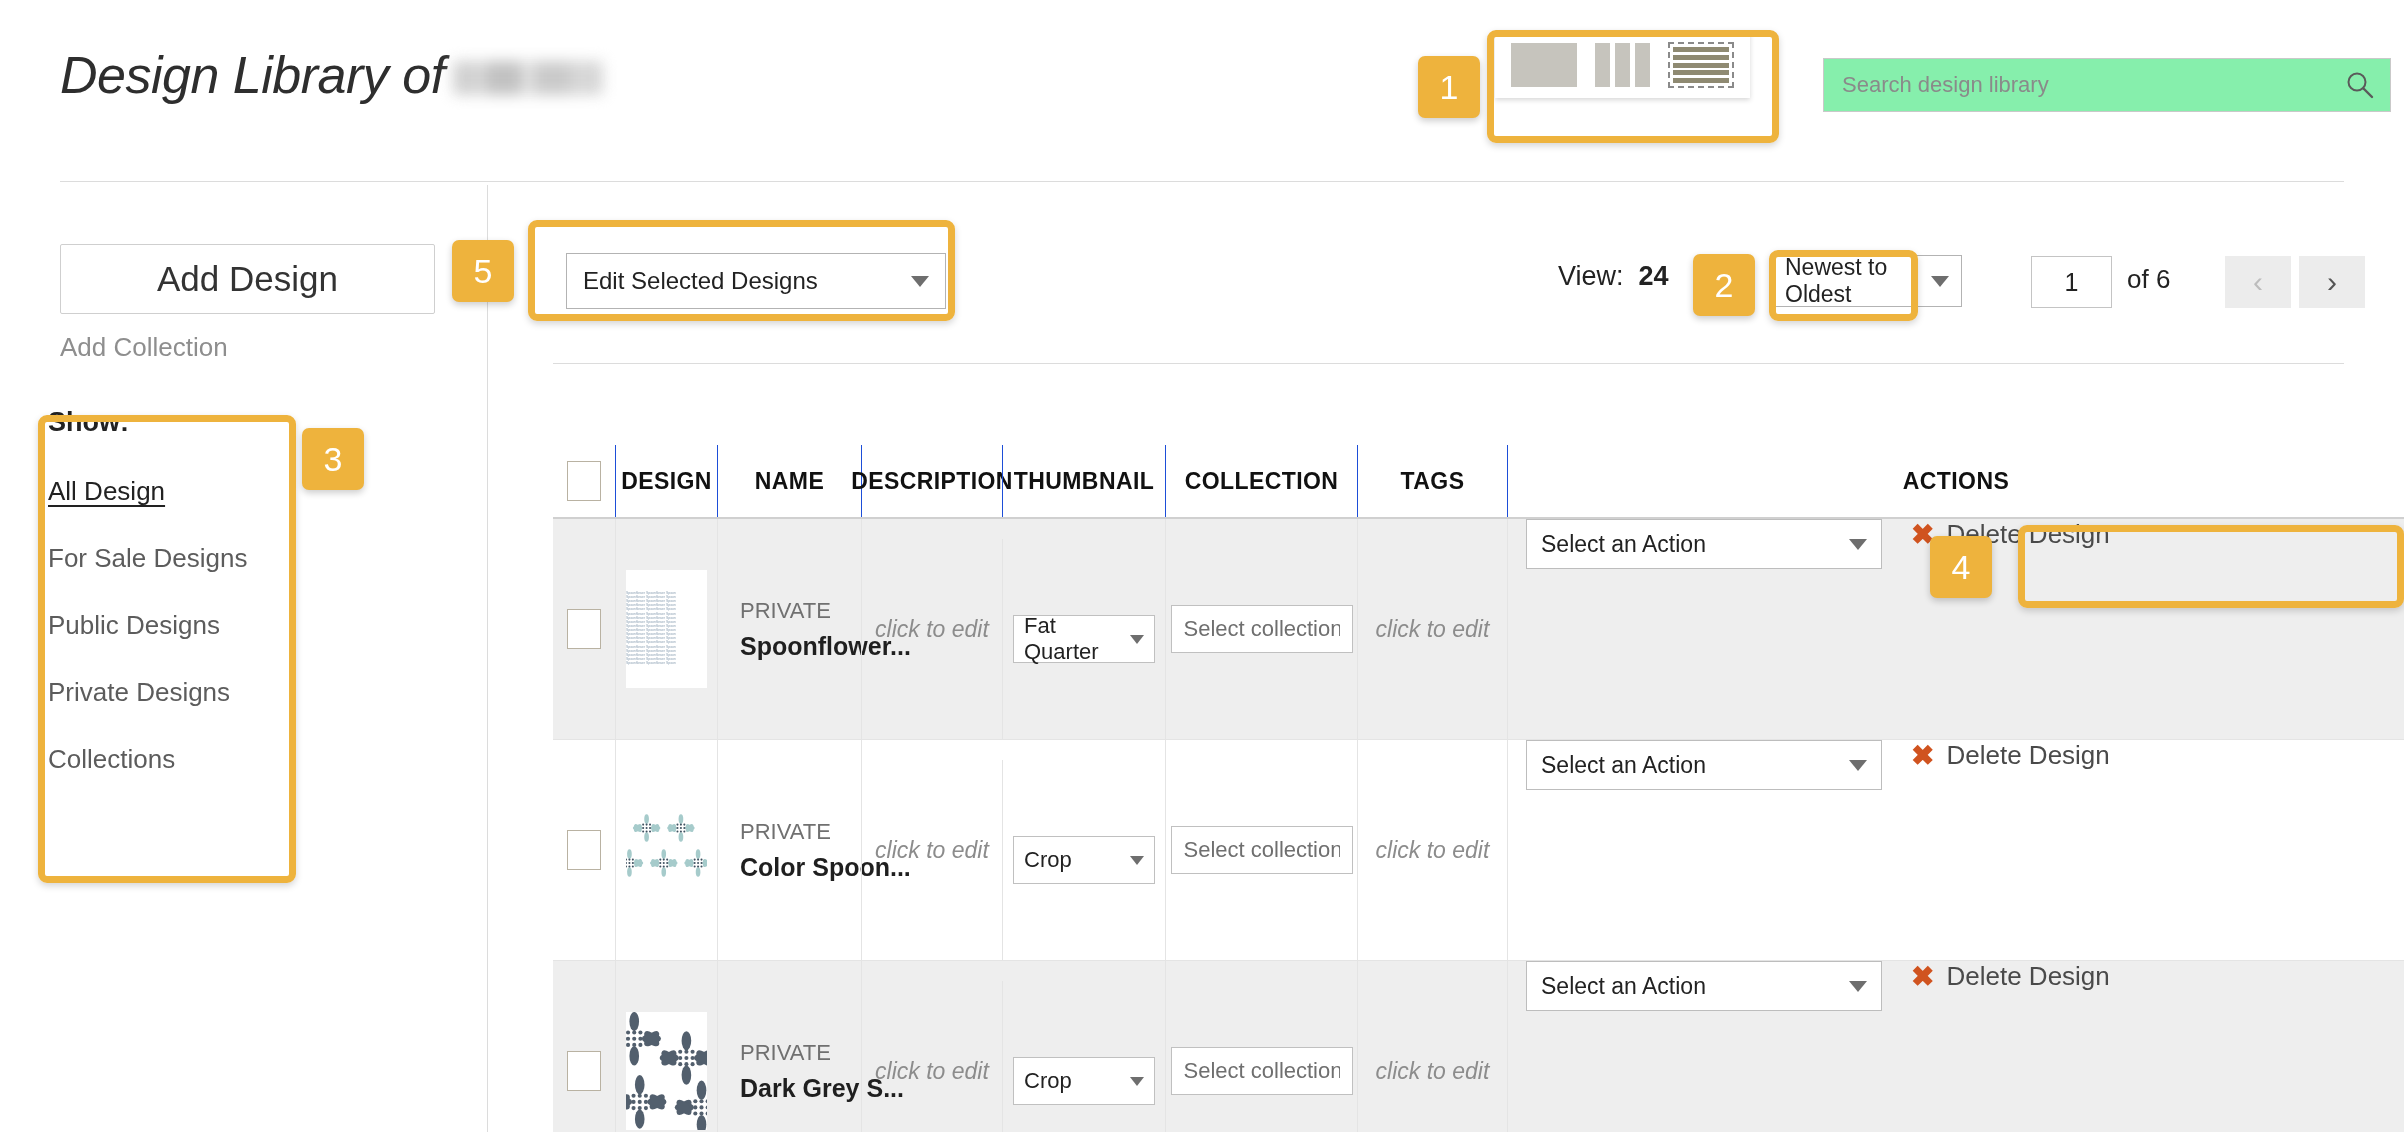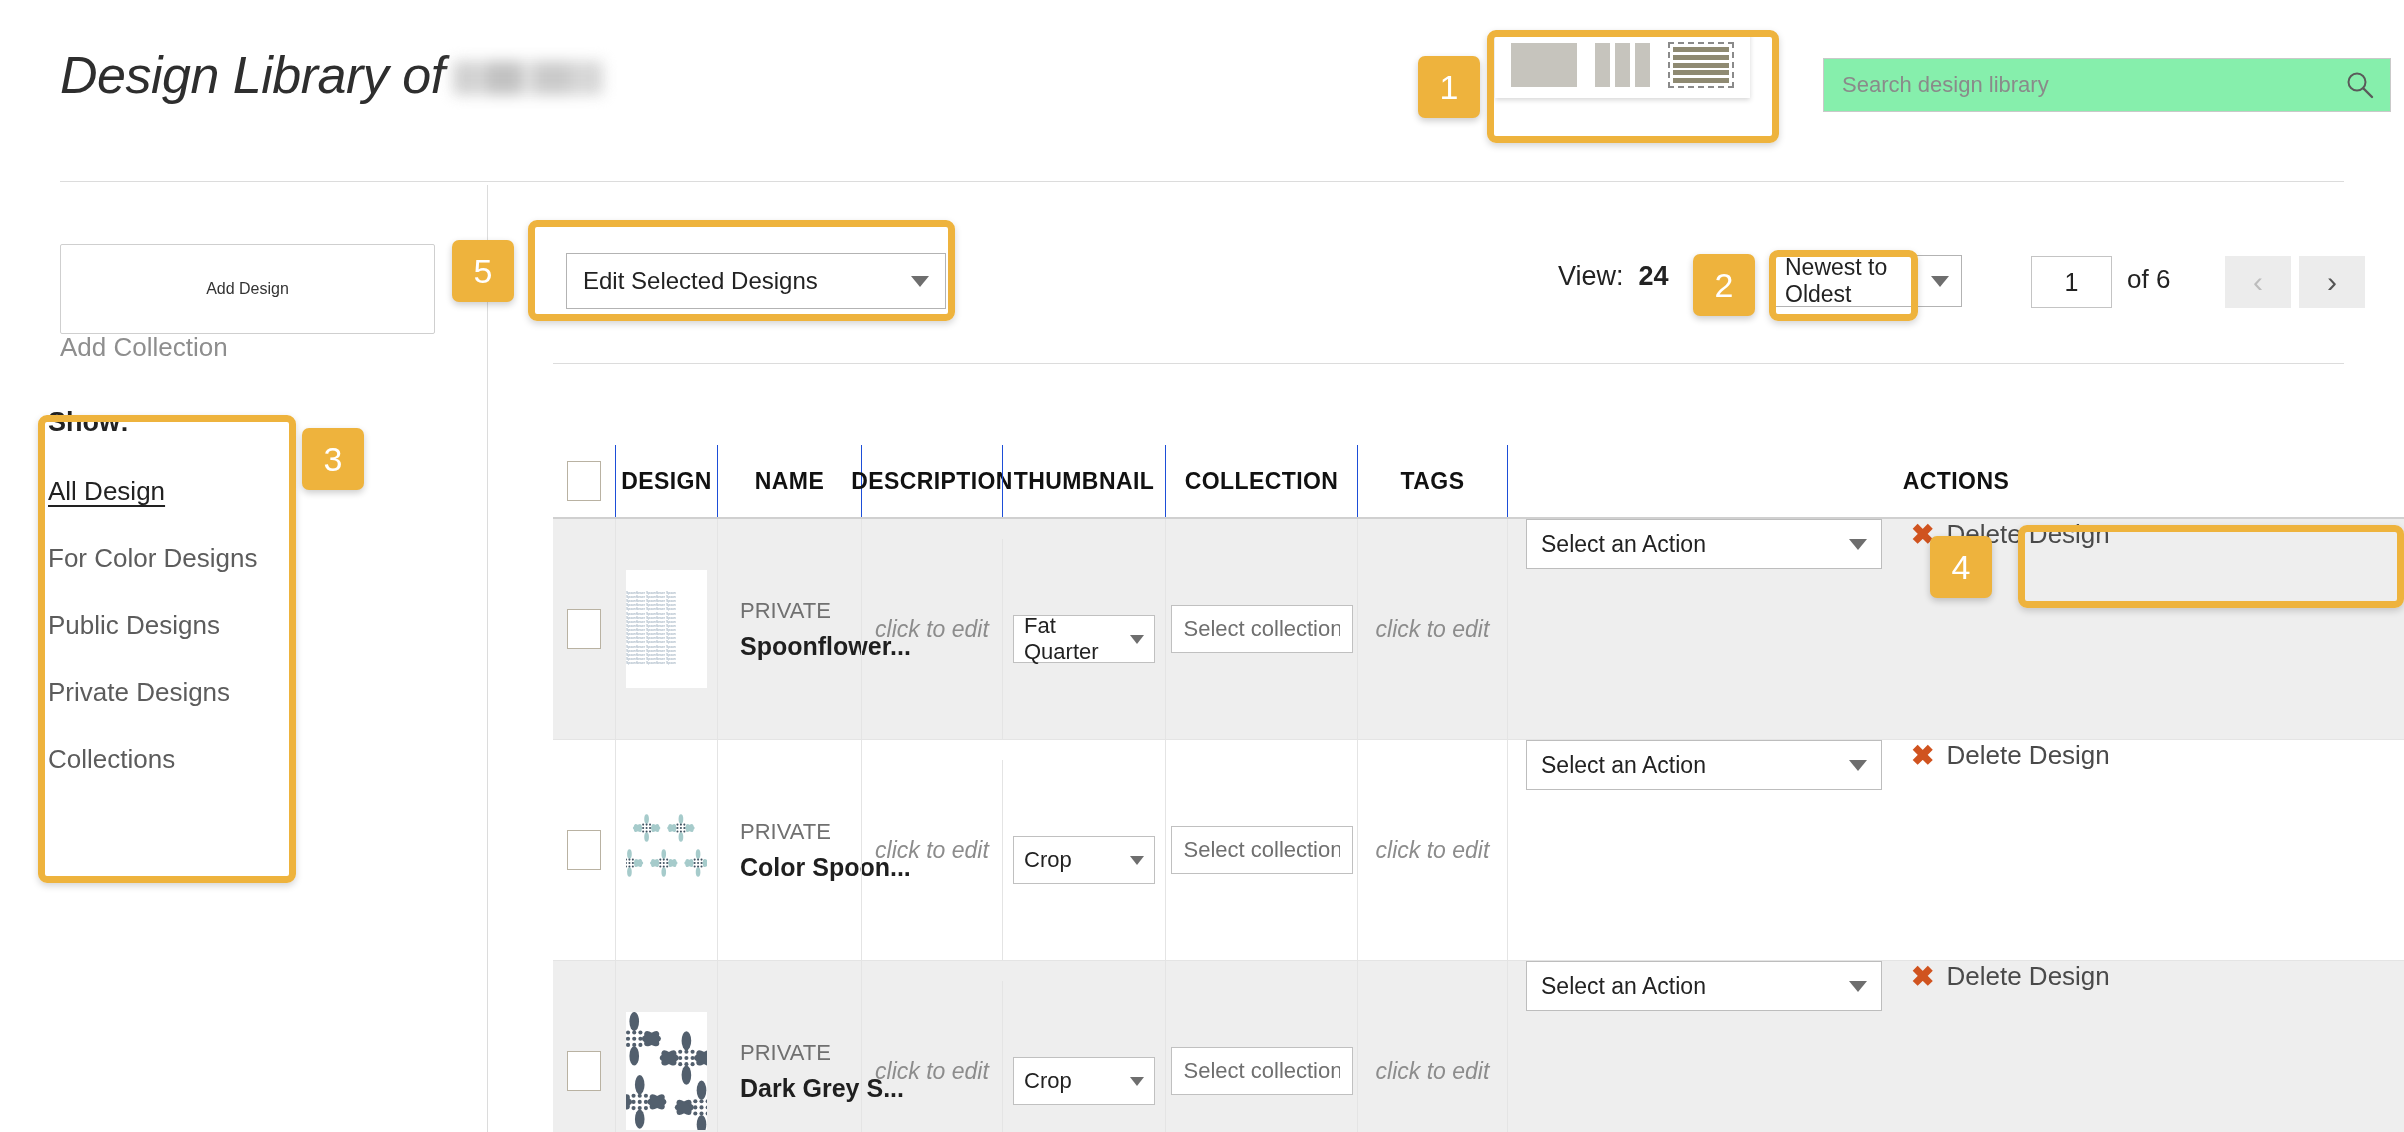--- a/index.html
+++ b/index.html
@@ -58,24 +58,24 @@
     padding-left: 18px; box-sizing: border-box;
     font-family: "Liberation Sans", sans-serif; font-size: 22px; color: #777;
   }
   .search-input::placeholder { color: #8a8a8a; }
   .search-icon { position: absolute; right: 16px; top: 12px; width: 28px; height: 28px; cursor: pointer; }
 
   
   .sidebar { position: absolute; left: 0; top: 182px; width: 487px; height: 950px; }
   .vdivider { position: absolute; left: 487px; top: 185px; width: 1px; height: 947px; background: #dcdcdc; }
   .add-design-btn {
-    position: absolute; left: 60px; top: 62px; width: 375px; height: 90px;
+    position: absolute; left: 60px; top: 62px; width: 375px; height: 70px;
     border: 1px solid #cfcfcf; background: #fff; box-sizing: border-box;
     display: flex; align-items: center; justify-content: center;
-    font-size: 16px; color: #333; cursor: pointer; border-radius: 2px;
+    font-size: 35px; color: #333; cursor: pointer; border-radius: 2px;
   }
   .add-collection {
     position: absolute; left: 60px; top: 150px;
     font-size: 26px; color: #8e8e8e; cursor: pointer;
   }
   .show-block { position: absolute; left: 48px; top: 225px; width: 230px; }
   .show-title { font-size: 27px; font-weight: bold; color: #222; margin-bottom: 38px; }
   .show-link { display: block; font-size: 26px; color: #5c5c5c; margin-bottom: 36px; cursor: pointer; text-decoration: none; }
   .show-link.active { color: #222; text-decoration: underline; text-underline-offset: 5px; }
 
@@ -243,21 +243,21 @@
 
   <div class="vdivider"></div>
 
   <div class="sidebar">
     <div class="add-design-btn">Add Design</div>
     <div class="add-collection">Add Collection</div>
 
     <div class="show-block">
       <div class="show-title">Show:</div>
       <a class="show-link active">All Design</a>
-      <a class="show-link">For Color Designs</a>
+      <a class="show-link">For Sale Designs</a>
       <a class="show-link">Public Designs</a>
       <a class="show-link">Private Designs</a>
       <a class="show-link">Collections</a>
     </div>
   </div>
 
   <div class="toolbar">
     <div class="bulk-select">
       <span>Edit Selected Designs</span>
       <span class="caret"></span>

